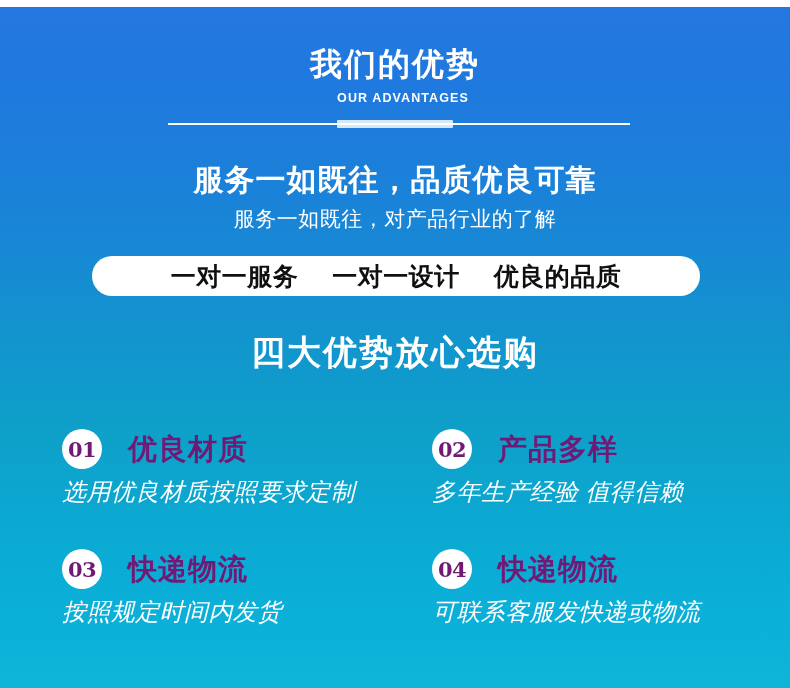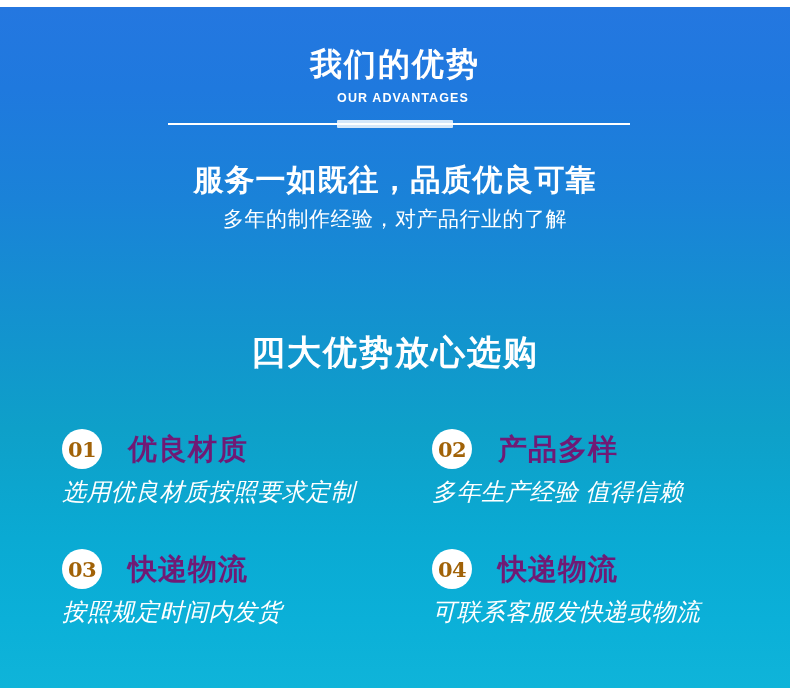--- a/index.html
+++ b/index.html
@@ -191,21 +191,21 @@
     width: 40px;
     height: 40px;
     border-radius: 50%;
     background: #ffffff;
     display: flex;
     align-items: center;
     justify-content: center;
     font-family: "DejaVu Serif", "Liberation Serif", serif;
     font-size: 21px;
     font-weight: bold;
-    color: #a16207;
+    color: #701a75;
     letter-spacing: -0.5px;
     flex: 0 0 auto;
     box-sizing: border-box;
   }
 
   .cell-title {
     margin-left: 26px;
     font-size: 29px;
     font-weight: bold;
     color: #701a75;
@@ -237,23 +237,30 @@
       <div class="header-title">我们的优势</div>
       <div class="header-subtitle">OUR ADVANTAGES</div>
       <div class="divider">
         <div class="divider-line"></div>
         <div class="divider-center"></div>
       </div>
     </div>
 
     <div class="slogan">
       <div class="slogan-main">服务一如既往，品质优良可靠</div>
-      <div class="slogan-sub">多年的制作经验，对产品行业的了解</div>
-    </div>
-
+      <div class="slogan-sub">服务一如既往，对产品行业的了解</div>
+    </div>
+
+    <div class="pill">
+      <div class="pill-inner">
+        <span class="pill-item">一对一服务</span>
+        <span class="pill-item">一对一设计</span>
+        <span class="pill-item">优良的品质</span>
+      </div>
+    </div>
 
     <div class="section-heading">四大优势放心选购</div>
 
     <div class="grid">
 
       <div class="cell c0">
         <div class="cell-head">
           <div class="badge">01</div>
           <div class="cell-title">优良材质</div>
         </div>

